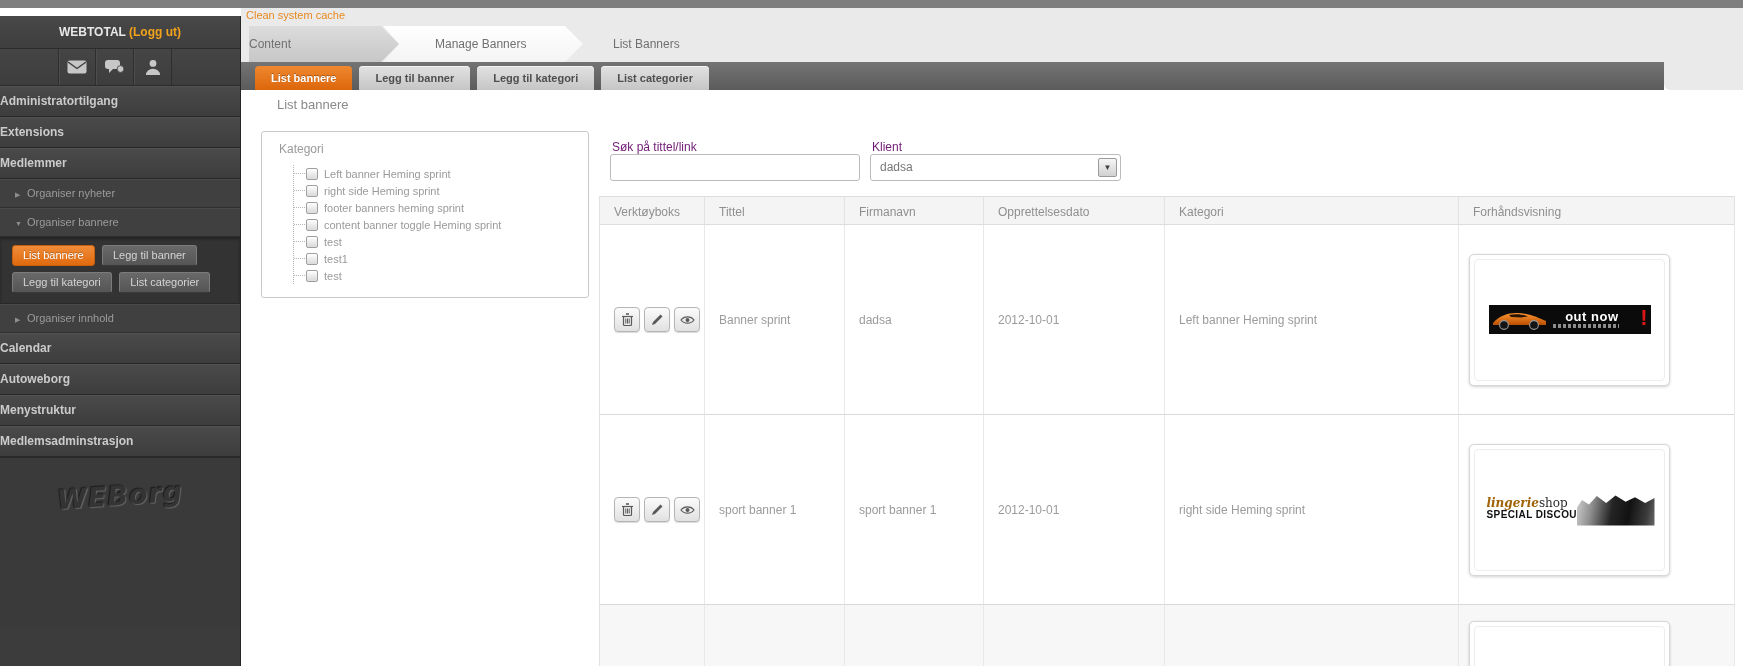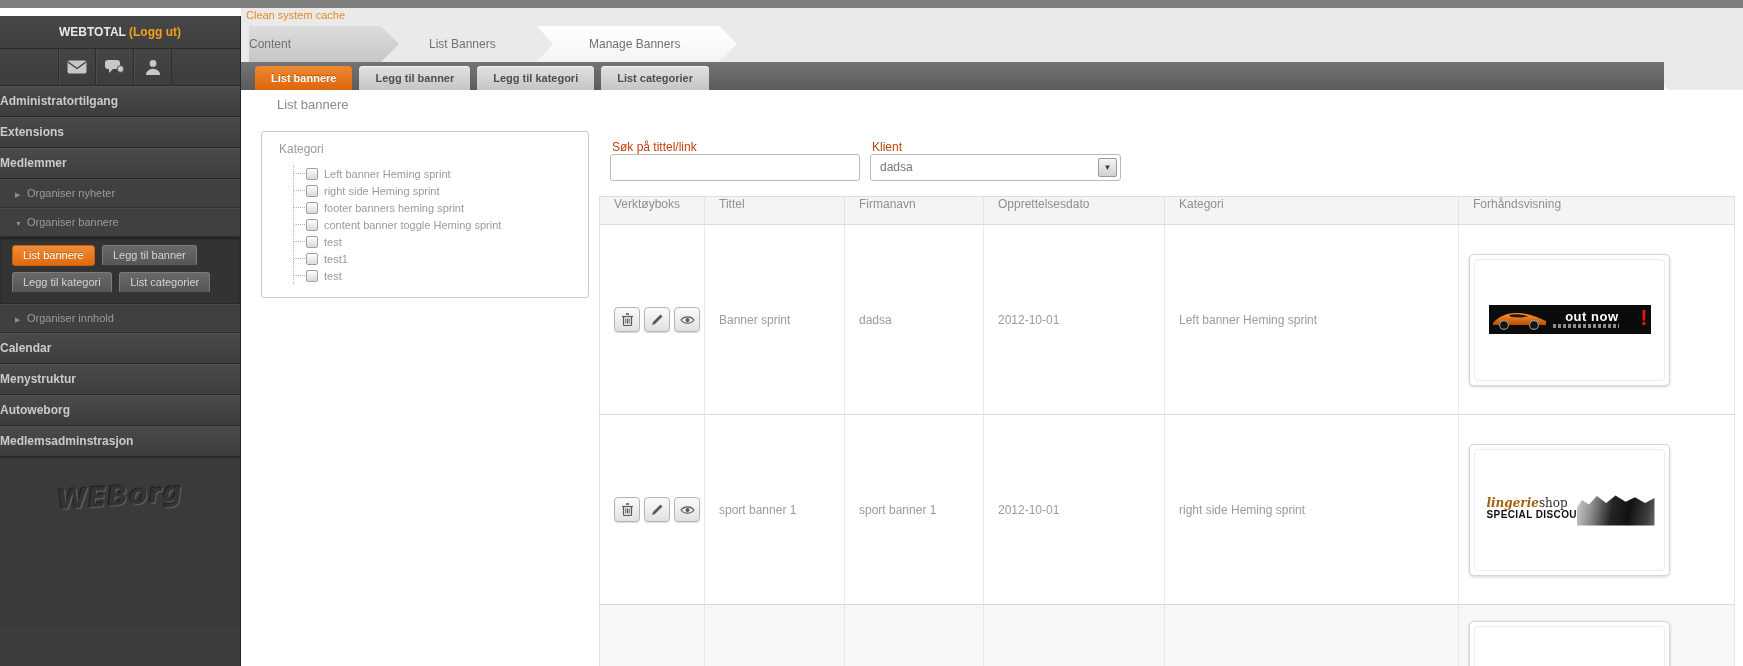--- a/index.html
+++ b/index.html
@@ -85,38 +85,38 @@
   .plabel { position:absolute; top:10px; left:17px; font-size:12px; color:#9a9a9a; }
   .tree { position:absolute; top:33px; left:31px; border-left:1px dotted #b5b5b5; }
   .titem { display:flex; align-items:center; height:17px; font-size:11px; color:#9a9a9a;
            white-space:nowrap; cursor:pointer; }
   .titem::before { content:""; width:11px; border-top:1px dotted #b5b5b5; margin-right:1px; }
   .cbx { width:12px; height:12px; border:1px solid #9f9f9f; border-radius:2px;
          background:linear-gradient(#ffffff,#d8d8d8); margin-right:6px; flex:0 0 auto;
          box-shadow:inset 0 0 1px #fff; cursor:pointer; }
 
   
-  .flabel { position:absolute; font-size:12px; color:#c2410c; }
+  .flabel { position:absolute; font-size:12px; color:#701a75; }
   .search-input { position:absolute; left:369px; top:64px; width:250px; height:27px;
                   border:1px solid #bbb; border-radius:3px; font-size:12px; color:#555;
                   padding:0 8px; outline:none; background:#fff; }
   .dropdown { position:absolute; left:629px; top:64px; width:251px; height:27px;
               border:1px solid #bbb; border-radius:3px; background:#fff; cursor:pointer; }
   .dd-value { line-height:25px; padding-left:9px; font-size:12px; color:#777; }
   .dd-btn { position:absolute; right:3px; top:3px; width:19px; height:19px;
             border:1px solid #9a9a9a; border-radius:2px;
             background:linear-gradient(#f6f6f6,#d1d1d1);
             font-size:8px; color:#3f3f3f; text-align:center; line-height:17px; }
 
   
   .btable { position:absolute; left:358px; top:106px; width:1137px;
             display:grid; grid-template-columns:106px 140px 139px 181px 294px 276px; }
   .th { height:29px; background:#f4f4f4; border-top:1px solid #ddd; border-bottom:1px solid #ddd;
         border-right:1px solid #e2e2e2; color:#8f8f8f; font-size:12px;
-        padding:0 0 0 14px; }
+        padding:8px 0 0 14px; }
   .th.first, .td.first { border-left:1px solid #e2e2e2; }
   .td { height:190px; border-right:1px solid #e8e8e8; border-bottom:1px solid #d9d9d9;
         display:flex; align-items:center; padding-left:14px; font-size:12px; color:#9b9b9b; }
   .td.cut { height:61px; border-bottom:none; background:#f7f7f7; }
   .tools { gap:4px; }
   .tool { width:26px; height:25px; border:1px solid #b5b5b5; border-radius:4px;
           background:linear-gradient(#fbfbfb,#e1e1e1); display:flex; align-items:center;
           justify-content:center; box-shadow:0 1px 1px rgba(0,0,0,.15); cursor:pointer; }
 
   .prevcell { padding-left:10px; }
@@ -205,43 +205,43 @@
   </div>
 
   <div class="sub">
     <span class="arr">▶</span><span>Organiser innhold</span>
   </div>
 
   <div class="mitem">
     <span>Calendar</span>
   </div>
   <div class="mitem">
+    <span>Autoweborg</span>
+  </div>
+  <div class="mitem">
     <span>Menystruktur</span>
-  </div>
-  <div class="mitem">
-    <span>Autoweborg</span>
   </div>
   <div class="mitem">
     <span>Medlemsadminstrasjon</span>
   </div>
 
   <div class="sidefoot">
     <span class="weborg">WEBorg</span>
   </div>
 </aside>
 
 <div class="main">
   <div class="band"></div>
   <div class="band2"></div>
   <a class="cache">Clean system cache</a>
 
   <div class="crumbs">
     <div class="crumb c1">Content</div>
+    <div class="crumb c2">Manage Banners</div>
     <div class="crumb c3">List Banners</div>
-    <div class="crumb c2">Manage Banners</div>
   </div>
 
   <div class="tabbar"></div>
   <div class="tabs">
     <div class="tab active">List bannere</div>
     <div class="tab">Legg til banner</div>
     <div class="tab">Legg til kategori</div>
     <div class="tab">List categorier</div>
   </div>
 

